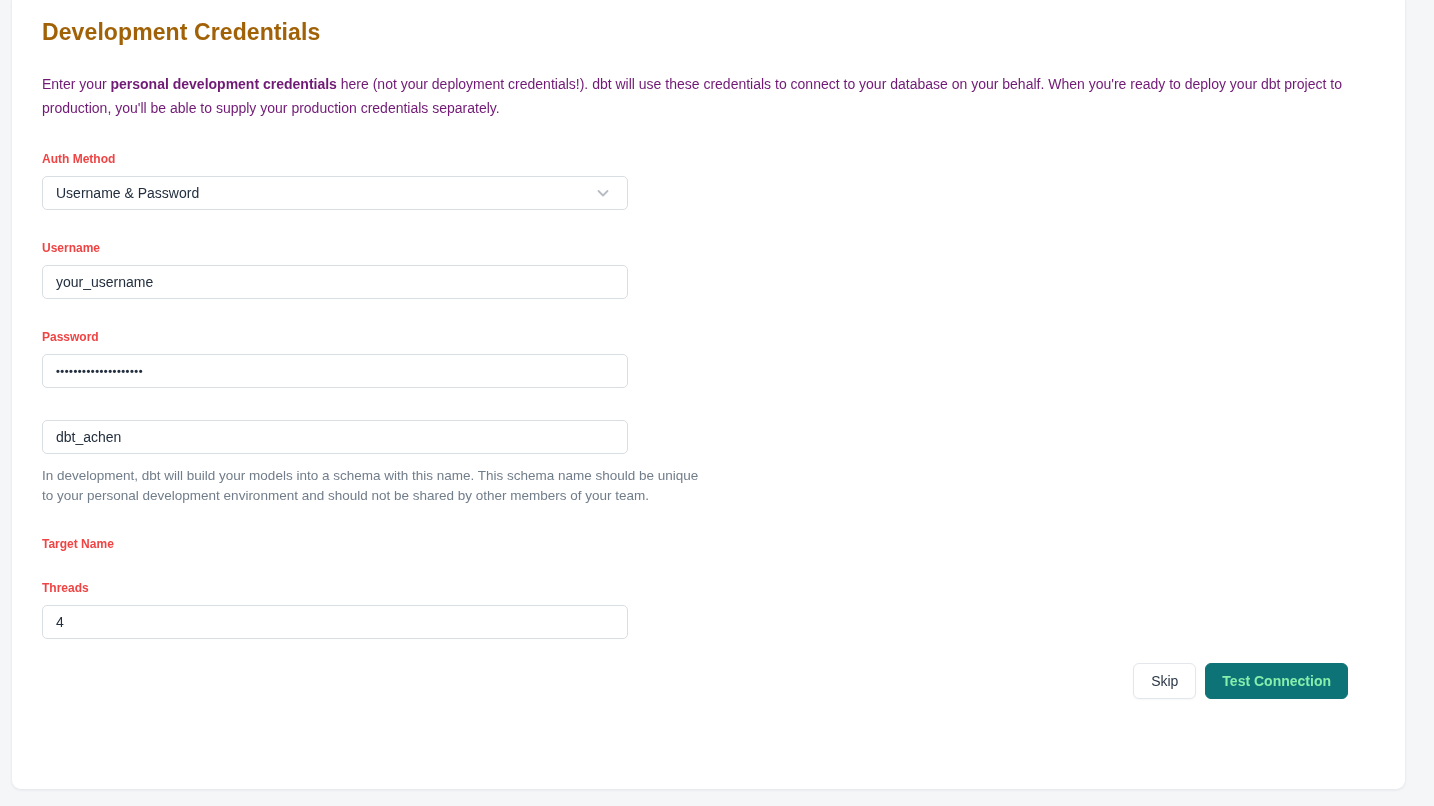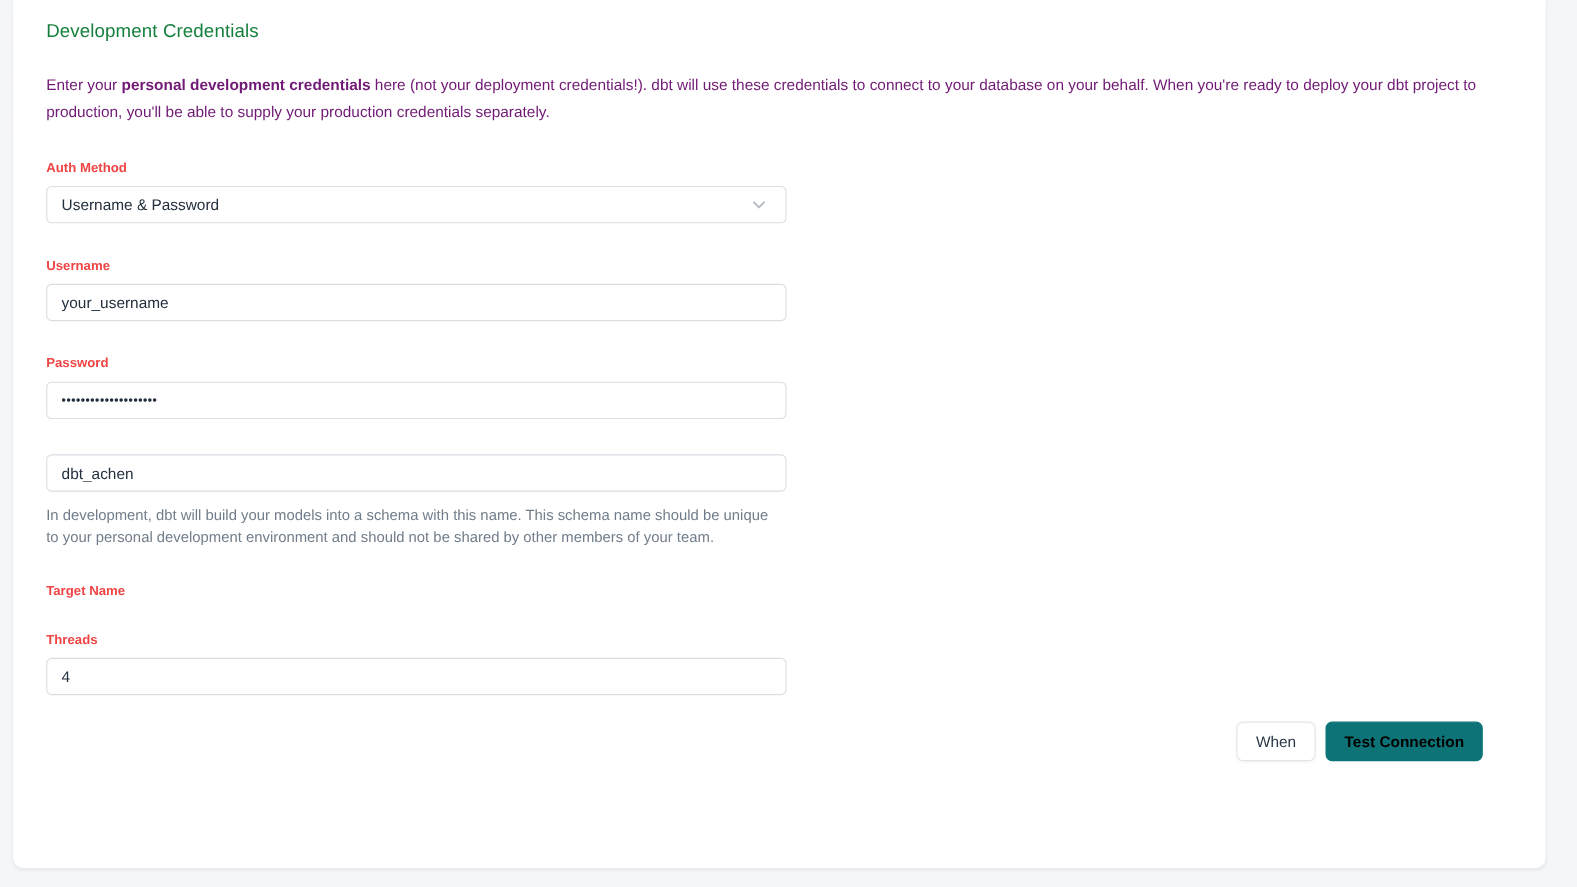--- a/index.html
+++ b/index.html
@@ -15,23 +15,23 @@
     width: 1395px; height: 790px;
     background: #ffffff;
     border-left: 1px solid #eceff2;
     border-right: 1px solid #eceff2;
     border-bottom: 1px solid #e9ecef;
     border-radius: 0 0 10px 10px;
     box-shadow: 0 1px 2px rgba(30,40,60,0.05);
   }
   .content { padding: 19px 30px 0 30px; }
   .page-title {
-    font-size: 17px;
-    font-weight: 400;
-    color: #15803d;
+    font-size: 23px;
+    font-weight: 700;
+    color: #a16207;
     letter-spacing: 0.1px;
   }
   .intro {
     margin-top: 26px;
     font-size: 14px;
     line-height: 24px;
     color: #701a75;
     max-width: 1334px;
   }
   .intro b { font-weight: 700; }
@@ -39,21 +39,21 @@
   .form-group.first { margin-top: 33px; }
   .field-label {
     display: block;
     font-size: 12px;
     font-weight: 700;
     color: #ef4444;
     line-height: 12px;
     margin-bottom: 11px;
   }
   .text-input, .select-box {
-    width: 673px; height: 34px;
+    width: 586px; height: 34px;
     border: 1px solid #d9dee3;
     border-radius: 5px;
     background: #ffffff;
     font-family: "Liberation Sans", sans-serif;
     font-size: 14px;
     color: #232f3e;
     padding: 0 13px;
     outline: none;
   }
   .select-box {
@@ -91,21 +91,21 @@
   .btn-skip {
     background: #ffffff;
     border: 1px solid #e3e7eb;
     color: #2c3848;
     padding: 0 17px;
     box-shadow: 0 1px 2px rgba(30,40,60,0.04);
   }
   .btn-primary {
     background: #0d7377;
     border: 1px solid #0d7377;
-    color: #000000;
+    color: #86efac;
     font-weight: 700;
     padding: 0 16px;
   }
 </style>
 </head>
 <body>
 
 <div class="card">
   <div class="content">
 
@@ -143,18 +143,18 @@
     <div class="form-group">
       <label class="field-label">Target Name</label>
     </div>
 
     <div class="form-group">
       <label class="field-label">Threads</label>
       <input class="text-input" type="text" value="4" style="">
     </div>
 
     <div class="footer">
-      <button class="btn btn-skip">When</button>
+      <button class="btn btn-skip">Skip</button>
       <button class="btn btn-primary">Test Connection</button>
     </div>
 
   </div>
 </div>
 
 </body></html>

